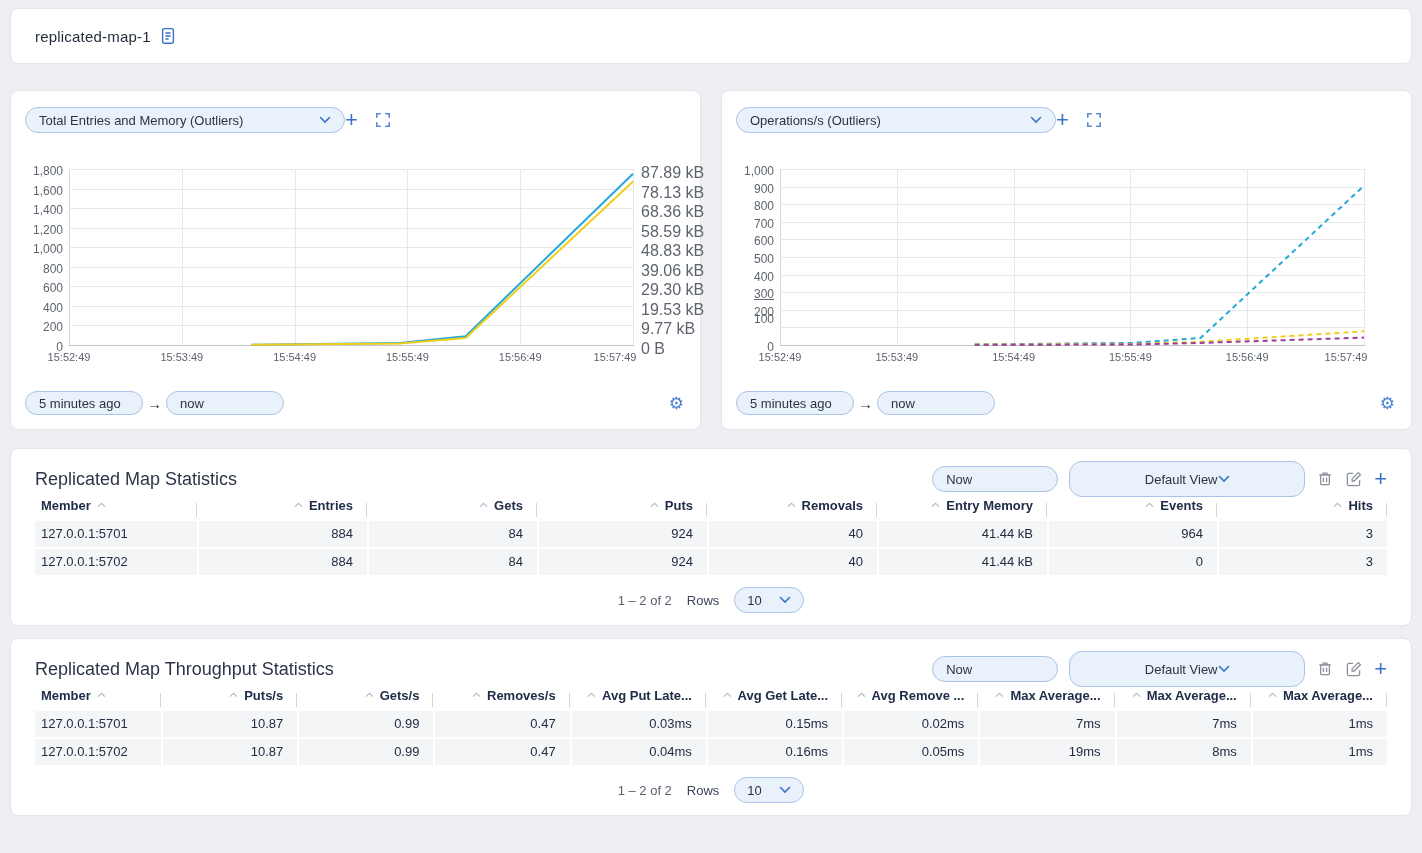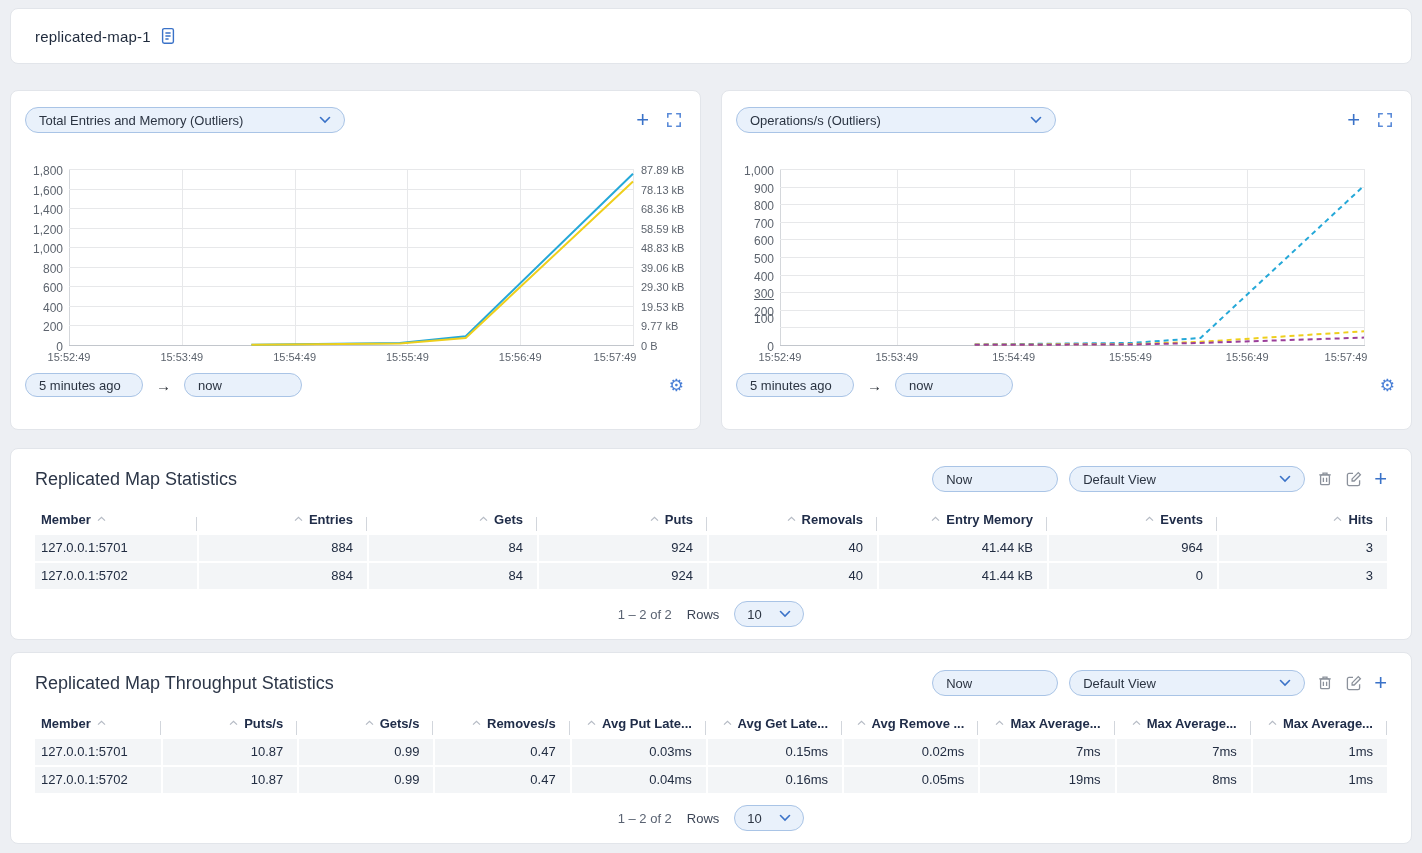--- a/index.html
+++ b/index.html
@@ -10,50 +10,50 @@
   }
   .card { background: #fff; border: 1px solid #e2e5ea; border-radius: 8px; }
 
   
   .header-card { margin: 8px 10px 0; height: 56px; display: flex; align-items: center; gap: 9px; padding: 0 24px; }
   .page-title { font-size: 15px; color: #1f2a3c; letter-spacing: .2px; }
 
   
   .charts-row { display: flex; gap: 20px; margin: 26px 10px 0; }
   .chart-card { flex: 1; height: 340px; padding: 16px 12px 14px 14px; }
-  .chart-top { display: flex; justify-content: space-between; align-items: center; padding-right: 6px; }
+  .chart-top { display: flex; align-items: center; padding-right: 6px; }
   .pill { background: #e9f1fb; border: 1px solid #a9c4e6; border-radius: 14px; font-size: 13px; color: #2b3442; display: flex; align-items: center; }
   .metric-select { width: 320px; height: 26px; justify-content: space-between; padding: 0 13px; cursor: pointer; }
   .chart-top-icons { display: flex; gap: 17px; align-items: center; }
   .plus-btn { color: #3a72c8; font-size: 22px; line-height: 18px; font-weight: 400; cursor: pointer; }
   .chart-body { display: flex; margin-top: 36px; }
   .y-col { width: 44px; position: relative; height: 177px; }
   .y-col span { position: absolute; right: 6px; font-size: 12px; color: #5d646e; white-space: nowrap; }
   .y-col-right { width: 54px; position: relative; height: 177px; }
-  .y-col-right span { position: absolute; left: 7px; font-size: 11px; color: #5d646e; white-space: nowrap; }
+  .y-col-right span { position: absolute; left: 7px; font-size: 16px; color: #5d646e; white-space: nowrap; }
   .spacer-right { width: 34px; }
   .plot-wrap { flex: 1; min-width: 0; }
   .chart-plot { height: 177px; position: relative; }
   .x-axis { position: relative; height: 18px; margin-top: 5px; }
   .x-axis span { position: absolute; top: 0; font-size: 11px; color: #5d646e; white-space: nowrap; }
-  .chart-controls { display: flex; align-items: center; gap: 13px; margin-top: 4px; padding-right: 4px; }
+  .chart-controls { display: flex; align-items: center; gap: 4px; margin-top: 22px; padding-right: 4px; }
   .time-chip { height: 24px; border-radius: 12px; padding: 0 13px; min-width: 118px; cursor: text; }
   .arrow-glyph { font-size: 15px; color: #2b2f36; }
   .gear-glyph { margin-left: auto; color: #4a7fd6; font-size: 17px; cursor: pointer; }
 
   
   .table-card { margin: 18px 10px 0; padding: 16px 24px 12px; }
   .table-card.second { margin-top: 12px; }
   .card-head { display: flex; align-items: center; justify-content: space-between; height: 28px; }
   .table-title { font-size: 18px; color: #2c3648; }
   .head-controls { display: flex; align-items: center; gap: 11px; }
   .now-chip { width: 126px; height: 26px; border-radius: 13px; padding: 0 13px; cursor: text; }
-  .view-select { width: 236px; height: 26px; border-radius: 13px; justify-content: space-between; padding: 0 13px; cursor: pointer; }
+  .view-select { width: 236px; height: 36px; border-radius: 13px; justify-content: center; padding: 0 13px; cursor: pointer; }
   .icon-btn { display: flex; align-items: center; cursor: pointer; }
-  .thead { display: flex; margin-top: 14px; height: 24px; align-items: center; }
+  .thead { display: flex; height: 24px; align-items: center; }
   .th { flex: 1; position: relative; display: flex; justify-content: flex-end; align-items: center; gap: 6px; padding-right: 14px; font-weight: bold; font-size: 13px; color: #202d49; cursor: pointer; white-space: nowrap; }
   .th.col-first { flex: 0 0 var(--memw); justify-content: flex-start; padding-left: 6px; padding-right: 0; }
   .th::after { content: ""; position: absolute; right: 0; top: 5px; height: 14px; width: 1px; background: #d2d6dc; }
   .tbody { margin-top: 4px; }
   .trow { display: flex; height: 26px; margin-bottom: 2px; }
   .td { flex: 1; background: #f3f5f7; text-align: right; padding-right: 14px; font-size: 13px; line-height: 26px; border-left: 2px solid #fff; white-space: nowrap; color: #222d42; }
   .td.col-first { flex: 0 0 var(--memw); text-align: left; padding-left: 6px; border-left: none; }
   .pagination { display: flex; justify-content: center; align-items: center; gap: 15px; margin-top: 12px; font-size: 13px; }
   .page-range { color: #5a6372; }
   .rows-label { color: #3c4556; }

